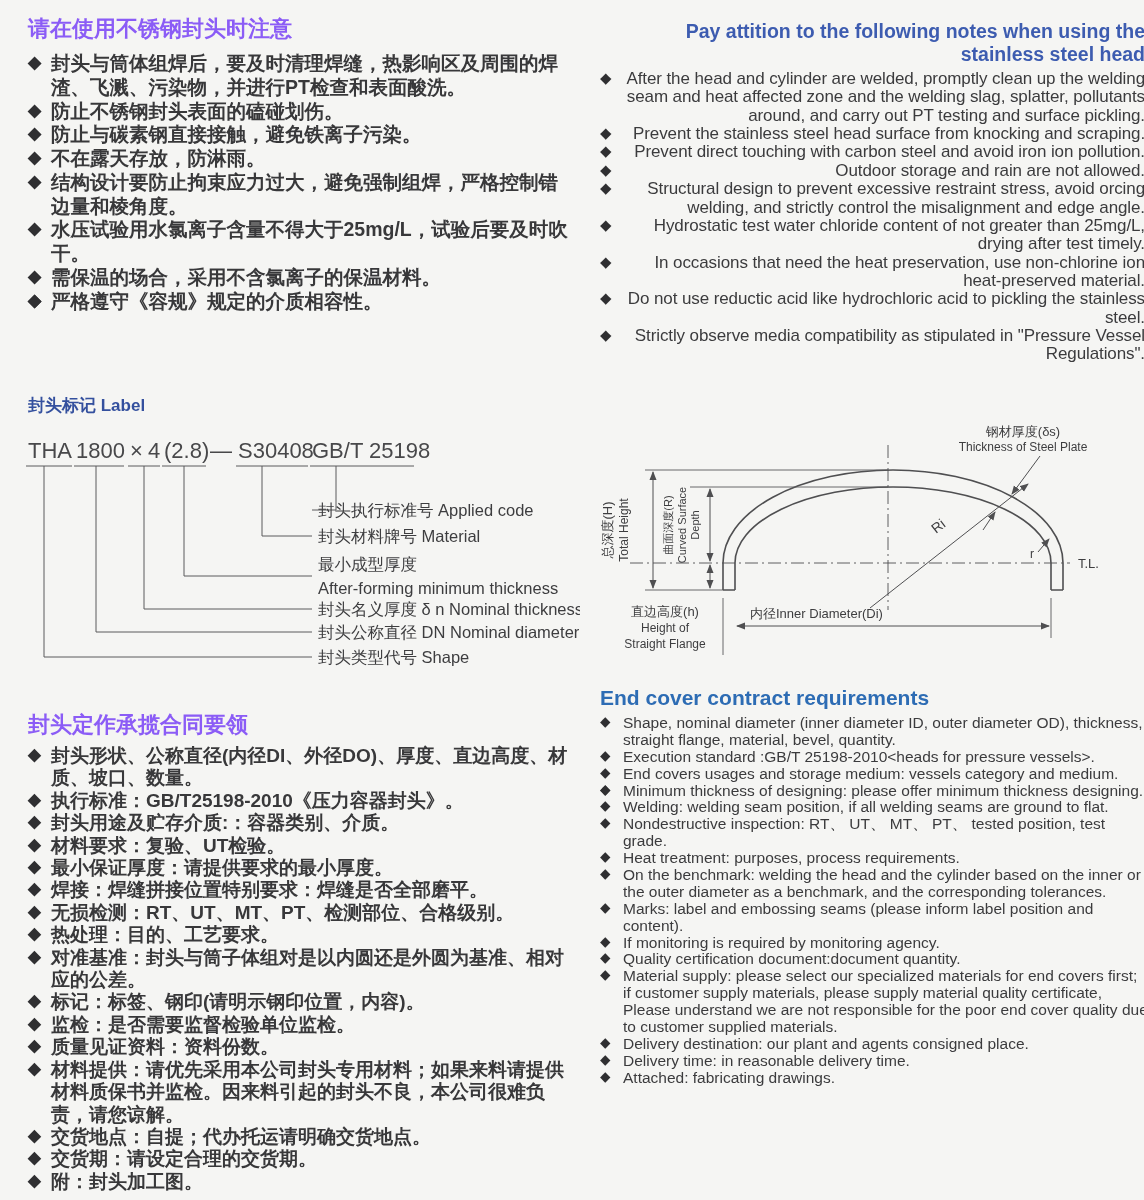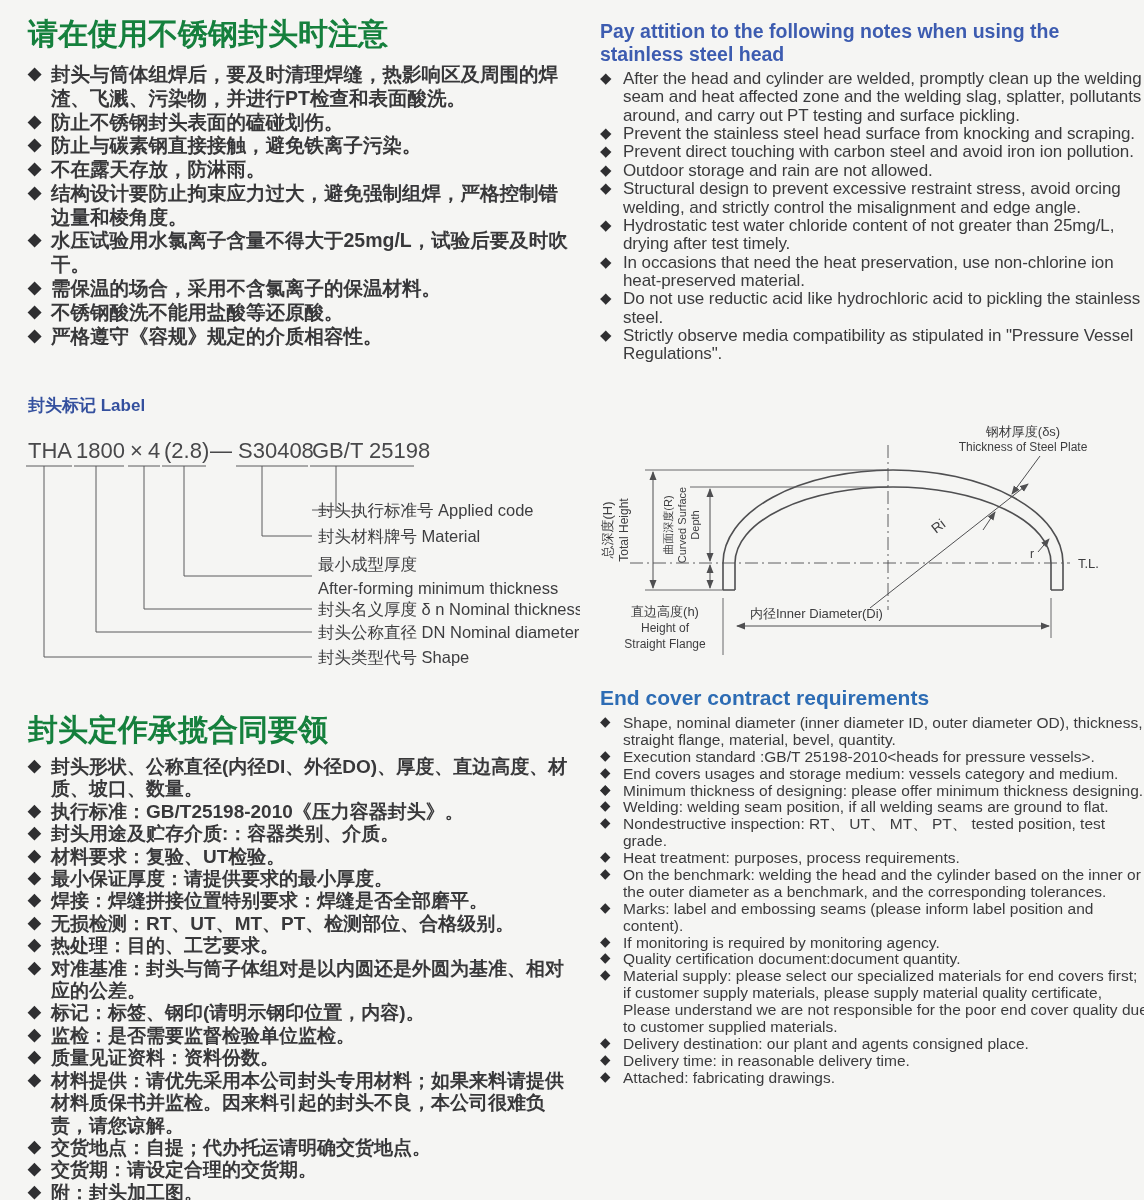--- a/index.html
+++ b/index.html
@@ -4,21 +4,21 @@
 <style>
   html,body{margin:0;padding:0;}
   .page{
     position:relative; width:1144px; height:1200px;
     background:#f5f5f3;
     font-family:"Liberation Sans", sans-serif;
     color:#3b3b3d; overflow:hidden;
   }
   .sec{position:absolute;}
   h2{margin:0; font-weight:bold;}
-  .h-cn{font-size:30px; color:#15803d; margin-bottom:8px;}
+  .h-cn{font-size:22px; color:#8b5cf6; margin-bottom:8px;}
   .h-label{font-size:17px; color:#34509e;}
   .h-en-top{font-size:19.5px; color:#3d5cb0; margin-bottom:4px;}
   .h-en-bot{font-size:21px; color:#2d6cb4; margin-bottom:5px;}
   ul.blist{list-style:none; margin:0; padding:0;}
   ul.blist li{position:relative; padding-left:23px;}
   .dmd{position:absolute; left:0; top:0; font-size:0.88em; color:#2f2f31;}
   .cn-top li{font-size:19.5px; line-height:1.22; font-weight:600; color:#38383a;}
   .cn-bot li{font-size:19px;  line-height:1.18; font-weight:600; color:#38383a;}
   .en-top li{font-size:17px;   line-height:1.08; letter-spacing:-0.1px;}
   .en-bot li{font-size:15.5px; line-height:1.09;}
@@ -50,27 +50,27 @@
         <li><span class="dmd">◆</span><span>防止与碳素钢直接接触，避免铁离子污染。</span></li>
 
         <li><span class="dmd">◆</span><span>不在露天存放，防淋雨。</span></li>
 
         <li><span class="dmd">◆</span><span>结构设计要防止拘束应力过大，避免强制组焊，严格控制错边量和棱角度。</span></li>
 
         <li><span class="dmd">◆</span><span>水压试验用水氯离子含量不得大于25mg/L，试验后要及时吹干。</span></li>
 
         <li><span class="dmd">◆</span><span>需保温的场合，采用不含氯离子的保温材料。</span></li>
 
-        <li><span class="dmd">◆</span><span>不锈钢酸洗不能用盐酸等还原酸。</span></li>
+        <li><span class="dmd">◆</span></li>
 
         <li><span class="dmd">◆</span><span>严格遵守《容规》规定的介质相容性。</span></li>
       </ul>
   </div>
 
-  <div class="sec" style="left:600px; top:20px; width:545px;">
+  <div class="sec" style="left:600px; top:20px; width:545px;text-align:right;">
     <h2 class="h-en-top">Pay attition to the following notes when using the stainless steel head</h2>
     <ul class="blist en-top">
 
         <li><span class="dmd">◆</span><span>After the head and cylinder are welded, promptly clean up the welding seam and heat affected zone and the welding slag, splatter, pollutants around, and carry out PT testing and surface pickling.</span></li>
 
         <li><span class="dmd">◆</span><span>Prevent the stainless steel head surface from knocking and scraping.</span></li>
 
         <li><span class="dmd">◆</span><span>Prevent direct touching with carbon steel and avoid iron ion pollution.</span></li>
 
         <li><span class="dmd">◆</span><span>Outdoor storage and rain are not allowed.</span></li>

